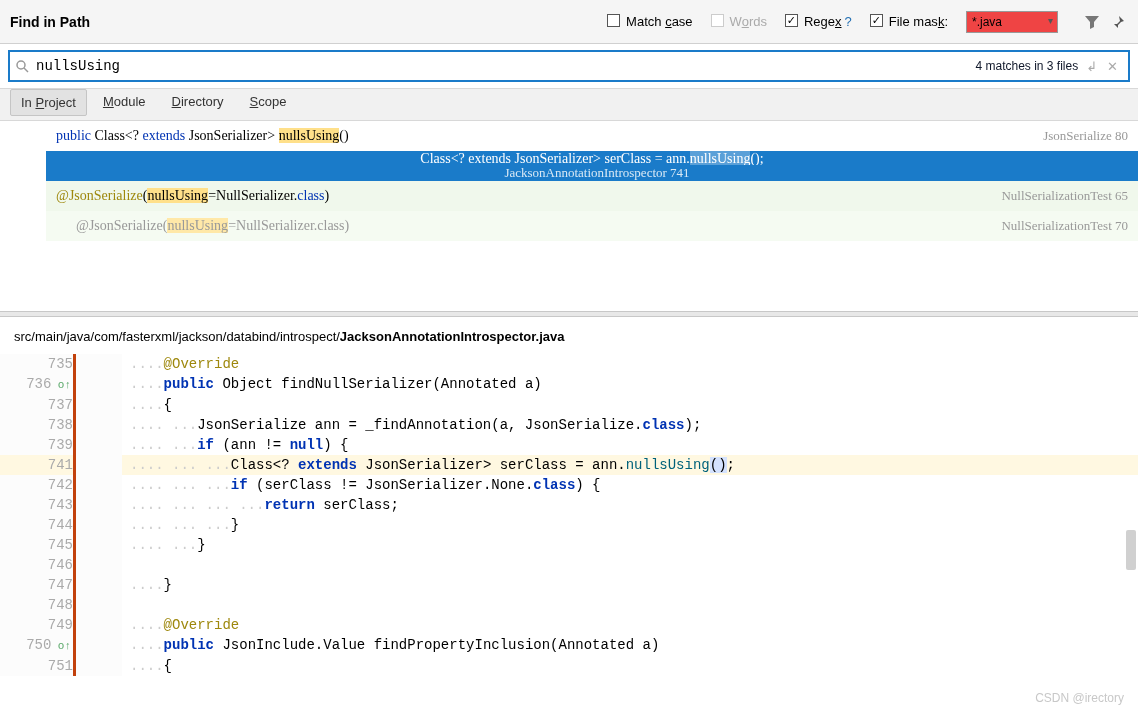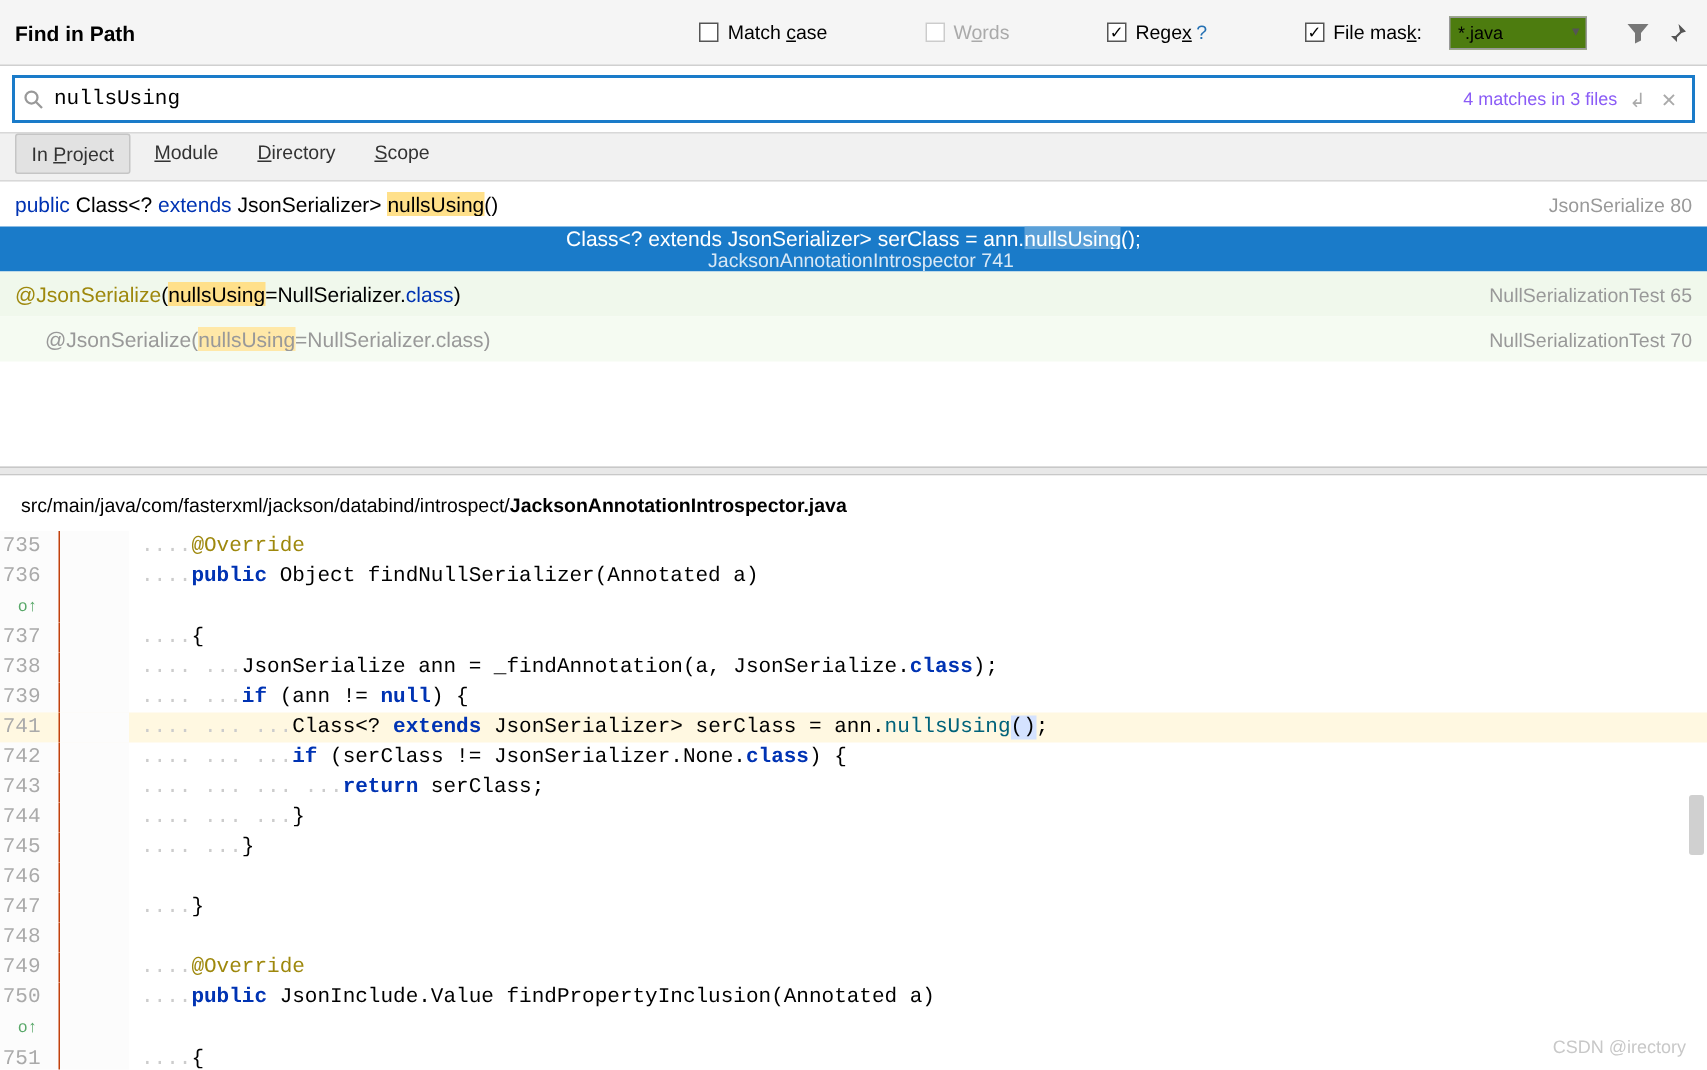--- a/index.html
+++ b/index.html
@@ -1,58 +1,58 @@
 <!DOCTYPE html>
 <html><head>
 <meta charset="utf-8">
 <style>
 * { box-sizing: border-box; margin: 0; padding: 0; }
 body { font-family: "Segoe UI", Arial, sans-serif; font-size: 13px; background: #fff; color: #000; width: 1138px; height: 713px; overflow: hidden; position: relative; }
 .header { display: flex; align-items: center; height: 44px; background: #f5f5f5; border-bottom: 1px solid #d0d0d0; padding: 0 10px; }
 .header-title { font-weight: bold; font-size: 14px; flex: 0 0 auto; }
 .header-spacer { flex: 1; }
-.chk { display: flex; align-items: center; margin-right: 18px; font-size: 13px; margin-left: 47px; }
+.chk { display: flex; margin-right: 18px; font-size: 13px; }
 .chk .box { width: 13px; height: 13px; border: 1px solid #555; margin-right: 6px; display: flex; align-items: center; justify-content: center; font-size: 11px; background: #fff; }
 .chk.disabled { color: #aaa; }
 .chk.disabled .box { border-color: #ccc; }
 .chk .ul { text-decoration: underline; }
 .help-q { color: #2470b3; margin-left: 3px; cursor: pointer; }
-.filemask-input { border: 1px solid #999; height: 22px; width: 92px; padding: 2px 18px 2px 5px; font-size: 12px; background: #4d7c0f; position: relative; }
+.filemask-input { border: 1px solid #999; height: 22px; width: 92px; padding: 2px 18px 2px 5px; font-size: 12px; background: #ef4444; position: relative; }
 .filemask-wrap { position: relative; margin-right: 18px; }
 .filemask-wrap .dd { position: absolute; right: 5px; top: 4px; font-size: 10px; color: #555; pointer-events: none; }
 .icon-btn { width: 20px; height: 20px; display: flex; align-items: center; justify-content: center; color: #666; margin-left: 6px; cursor: pointer; }
 .search-row { display: flex; align-items: center; margin: 6px 8px 6px 8px; border: 2px solid #1a7bc9; height: 32px; background: #fff; }
 .search-icon { width: 24px; display: flex; align-items: center; justify-content: center; color: #888; }
 .search-input { flex: 1; border: none; outline: none; font-family: "Consolas","Courier New",monospace; font-size: 14px; padding: 4px 2px; }
-.search-status { color: #8b5cf6; font-size: 12px; padding-right: 8px; }
+.search-status { color: #0f172a; font-size: 12px; padding-right: 8px; }
 .search-end-icons { display: flex; align-items: center; gap: 10px; padding-right: 10px; color: #aaa; }
 .tabs { background: #f1f1f1; border-top: 1px solid #d8d8d8; border-bottom: 1px solid #d8d8d8; display: flex; align-items: flex-start; height: 33px; padding-left: 10px; gap: 6px; }
 .tab { padding: 5px 10px; font-size: 13px; color: #333; cursor: pointer; }
 .tab.active { background: #e2e2e2; border: 1px solid #c5c5c5; border-radius: 2px; }
 .tab .ul { text-decoration: underline; }
-.results { font-family: Liberation Sans, sans-serif; font-size: 14px; }
+.results { font-family: Liberation Serif, serif; font-size: 14px; padding-left: 46px; }
 .result-row { display: flex; align-items: center; height: 30px; padding: 0 10px; border-bottom: 0; }
 .result-row .code { flex: 1; white-space: nowrap; overflow: hidden; }
 .result-row .file { color: #999; font-size: 13px; padding-left: 10px; white-space: nowrap; }
 .result-row.selected { background: #1a7bc9; color: #fff; flex-direction: column; }
 .result-row.selected .file { color: #d8e8f5; }
 .result-row.alt1 { background: #f0f8ec; }
 .result-row.alt2 { background: #f5fbf2; }
 .kw { color: #0033b3; }
 .ann { color: #9e880d; }
 .hl { background: #ffe08a; }
 .hl-sel { background: #5aa0d8; }
 .muted-row { color: #999; }
 .muted-row .hl { background: #ffe8a8; }
 .divider { height: 6px; background: #e8e8e8; border-top: 1px solid #c8c8c8; border-bottom: 1px solid #c8c8c8; }
 .preview-path { font-size: 13px; padding: 12px 14px 10px; background: #fff; }
 .preview-path b { font-weight: bold; }
 .code-area { font-family: "Consolas","Courier New",monospace; font-size: 14px; line-height: 20px; position: relative; }
 .code-line { display: flex; }
-.gutter { width: 40px; text-align: right; color: #aaa; padding-right: 12px; background: #fcfcfc; border-right: 1px solid #c2410c; user-select: none; flex-shrink: 0; }
+.gutter { width: 76px; text-align: right; color: #aaa; padding-right: 0; background: #fcfcfc; border-right: 3px solid #c2410c; user-select: none; flex-shrink: 0; }
 .gutter2 { width: 46px; background: #fcfcfc; border-right: 0; flex-shrink: 0; }
 .gut-mark { color: #59a869; font-size: 11px; position: relative; left: -2px; }
 .code-text { padding-left: 8px; white-space: pre; }
 .code-line.hl-line { background: #fff8e1; }
 .code-line.hl-line .gutter { background: #fff8e1; }
 .c-kw { color: #0033b3; font-weight: bold; }
 .c-ann { color: #9e880d; }
 .c-str { color: #067d17; font-weight: bold; }
 .c-method { color: #00627a; }
 .c-paren-hl { background: #d4e2ff; }

